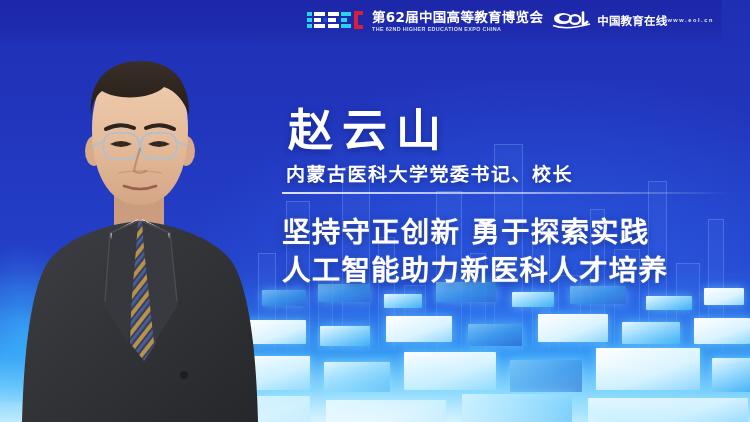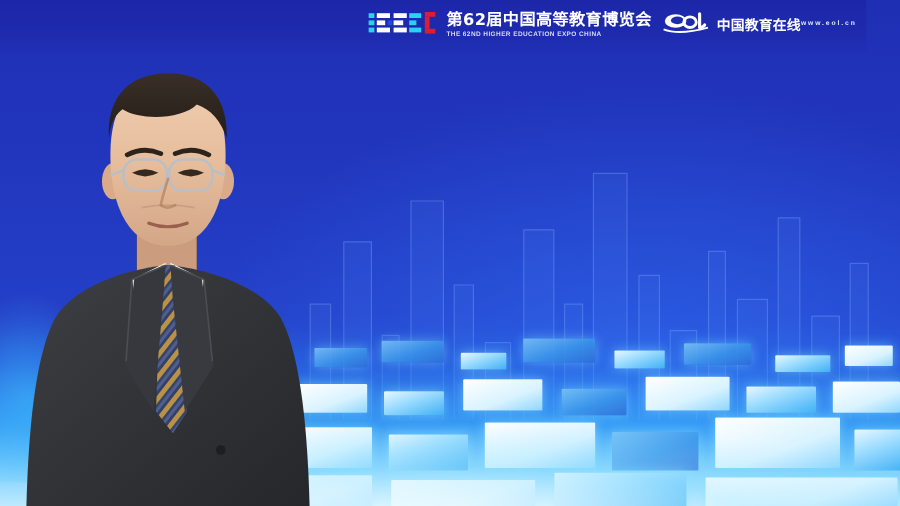--- a/index.html
+++ b/index.html
@@ -310,14 +310,23 @@
         <path d="M97 99 L86 103"></path>
         <path d="M171 99 L182 103"></path>
       </g>
 
       <path d="M134 106 q-5 16 -6 22 q5 4 12 0" stroke="#c0906f" stroke-width="2.2" fill="none" stroke-linecap="round"></path>
       <path d="M118 143 q16 6 32 0" stroke="#9b5f4c" stroke-width="2.6" fill="none" stroke-linecap="round"></path>
       <path d="M112 130 q22 -4 44 0" stroke="rgba(160,110,85,.28)" stroke-width="1.4" fill="none"></path>
     </svg>
   </div>
 
+  <div class="copy">
+    <div class="name">赵云山</div>
+    <div class="role">内蒙古医科大学党委书记、校长</div>
+    <div class="rule"></div>
+    <div class="topic">
+      <span>坚持守正创新 勇于探索实践</span>
+      <span>人工智能助力新医科人才培养</span>
+    </div>
+  </div>
 
 </div>
 
 </body></html>

